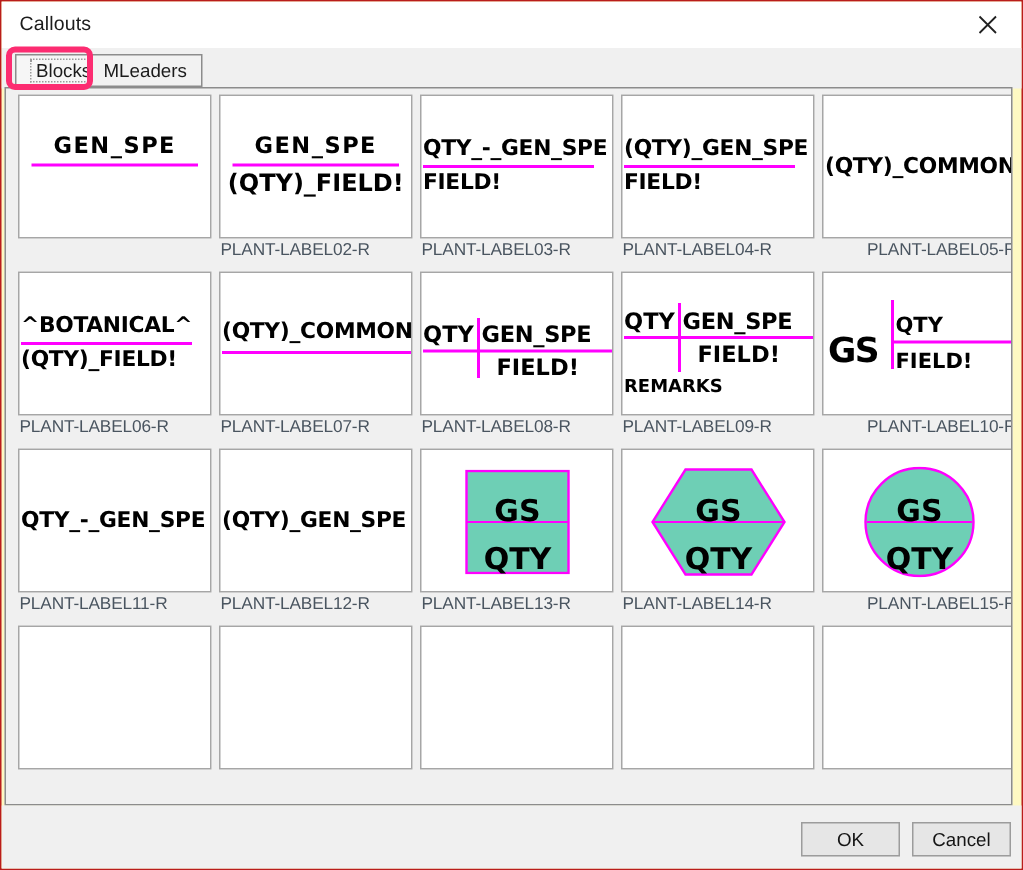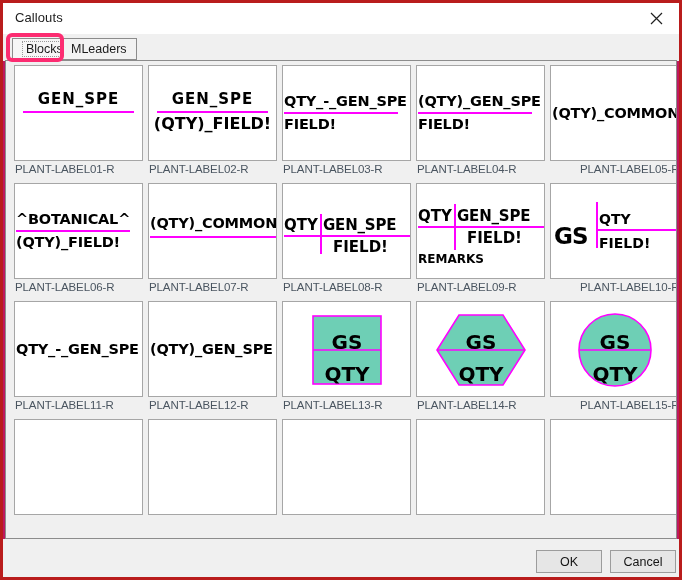--- a/index.html
+++ b/index.html
@@ -10,22 +10,22 @@
   body {
     font-family: "Liberation Sans", sans-serif;
     -webkit-font-smoothing: antialiased;
   }
 
   #app {
     position: relative;
     width: 682px;
     height: 580px;
     box-sizing: border-box;
-    background: #be185d;
-    border: 3px solid #b91c1c;
+    background: #fef9c3;
+    border: 1px solid #b91c1c;
     overflow: hidden;
   }
 
   
   .titlebar {
     position: absolute;
     top: 0; left: 0;
     width: 100%;
     height: 31px;
     background: #ffffff;
@@ -226,21 +226,20 @@
 
   <div class="panel">
     <div class="grid" id="grid">
         <div class="row">
           <div class="cell c0">
             <div class="preview">
               <div class="bt" style="left: 0px; top: 26px; font-size: 15px; line-height: 15px; width: 127px; text-align: center; letter-spacing: 1px;">GEN_SPE</div>
               <div class="mline" style="left: 8px; top: 45px; width: 111px; height: 1.6px;"></div>
             </div>
           </div>
-          <div class="cell-label l0">PLANT-LABEL01-R</div>
           <div class="cell c1">
             <div class="preview">
               <div class="bt" style="left: 0px; top: 26px; font-size: 15px; line-height: 15px; width: 127px; text-align: center; letter-spacing: 1px;">GEN_SPE</div>
               <div class="mline" style="left: 8px; top: 45px; width: 111px; height: 1.6px;"></div>
               <div class="bt" style="left: 0px; top: 50px; font-size: 16px; line-height: 16px; width: 127px; text-align: center; letter-spacing: 0px;">(QTY)_FIELD!</div>
             </div>
           </div>
           <div class="cell-label l1">PLANT-LABEL02-R</div>
           <div class="cell c2">
             <div class="preview">

